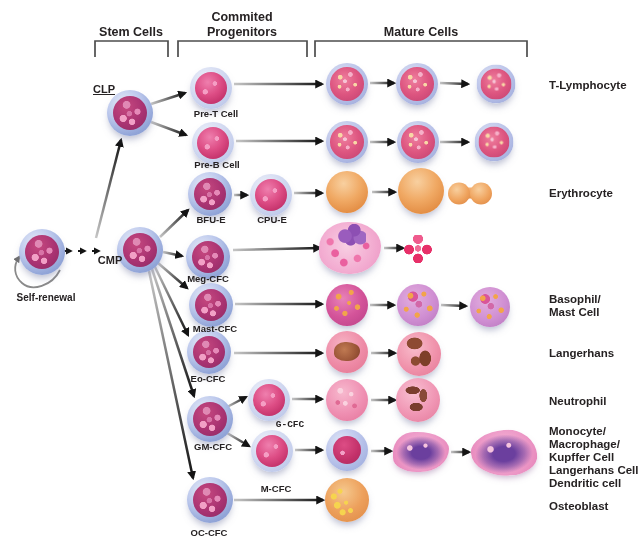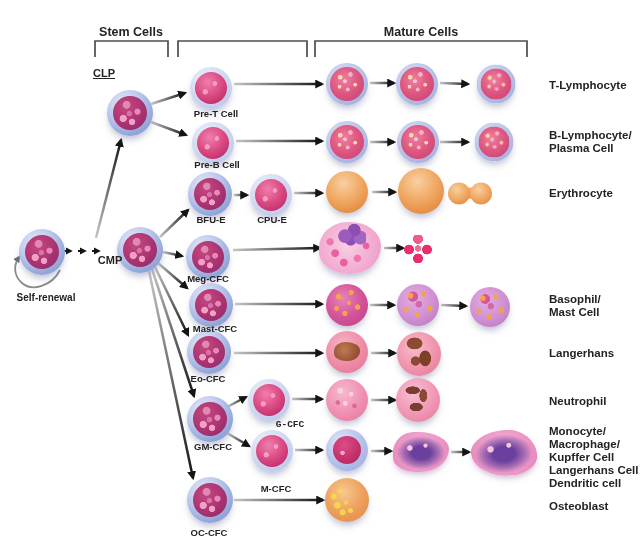--- a/index.html
+++ b/index.html
@@ -322,34 +322,36 @@
     <line class="arr" x1="384" y1="248" x2="403" y2="248" marker-end="url(#ah)" stroke="url(#g29)" stroke-width="2.5"></line>
     <line class="arr" x1="370" y1="305" x2="394" y2="305" marker-end="url(#ah)" stroke="url(#g30)" stroke-width="2.5"></line>
     <line class="arr" x1="441" y1="305" x2="466" y2="306" marker-end="url(#ah)" stroke="url(#g31)" stroke-width="2.5"></line>
     <line class="arr" x1="371" y1="353" x2="395" y2="353" marker-end="url(#ah)" stroke="url(#g32)" stroke-width="2.5"></line>
     <line class="arr" x1="371" y1="400" x2="395" y2="400" marker-end="url(#ah)" stroke="url(#g33)" stroke-width="2.5"></line>
     <line class="arr" x1="371" y1="451" x2="391" y2="451" marker-end="url(#ah)" stroke="url(#g34)" stroke-width="2.5"></line>
     <line class="arr" x1="451" y1="452" x2="469" y2="452" marker-end="url(#ah)" stroke="url(#g35)" stroke-width="2.5"></line>
   </svg>
 
   <div class="hdr" style="left:131px;top:32px;">Stem Cells</div>
+  <div class="hdr" style="left:242px;top:25px;">Commited
+Progenitors</div>
   <div class="hdr" style="left:421px;top:32px;">Mature Cells</div>
 
   <div class="cell pro" style="left:42px;top:252px;width:46px;height:46px;">
       <i class="nuc"></i>
     </div>
   <div class="cell pro" style="left:130px;top:113px;width:46px;height:46px;">
       <i class="nuc"></i>
     </div>
   <div class="cell pro" style="left:140px;top:250px;width:46px;height:46px;">
       <i class="nuc"></i>
     </div>
 
   <div class="lbl big" style="left:46px;top:297px;font-size:10px;">Self-renewal</div>
-  <div class="lbl big" style="left:104px;top:73px;text-decoration:underline;">CLP</div>
+  <div class="lbl big" style="left:104px;top:89px;text-decoration:underline;">CLP</div>
   <div class="lbl big" style="left:110px;top:260px;">CMP</div>
 
   <div class="cell pre" style="left:211px;top:88px;width:42px;height:42px;">
       <i class="nuc"></i>
     </div>
   <div class="cell pre" style="left:213px;top:143px;width:42px;height:42px;">
       <i class="nuc"></i>
     </div>
   <div class="cell pro" style="left:210px;top:194px;width:44px;height:44px;">
       <i class="nuc"></i>
@@ -430,22 +432,20 @@
 
   <div class="cell mono" style="left:347px;top:450px;width:42px;height:42px;">
       <i class="nuc"></i>
     </div>
   <div class="cell mac" style="left:421px;top:452px;width:56px;height:40px;"></div>
   <div class="cell mac mac2" style="left:504px;top:453px;width:66px;height:46px;"></div>
 
   <div class="cell osteo" style="left:347px;top:500px;width:44px;height:44px;"></div>
 
   <div class="rlbl" style="left:549px;top:85px;">T-Lymphocyte</div>
-  <div class="rlbl" style="left:549px;top:142px;">B-Lymphocyte/
-Plasma Cell</div>
   <div class="rlbl" style="left:549px;top:193px;">Erythrocyte</div>
   <div class="rlbl" style="left:549px;top:306px;">Basophil/
 Mast Cell</div>
   <div class="rlbl" style="left:549px;top:353px;">Langerhans</div>
   <div class="rlbl" style="left:549px;top:401px;">Neutrophil</div>
   <div class="rlbl" style="left:549px;top:457px;">Monocyte/
 Macrophage/
 Kupffer Cell
 Langerhans Cell
 Dendritic cell</div>

